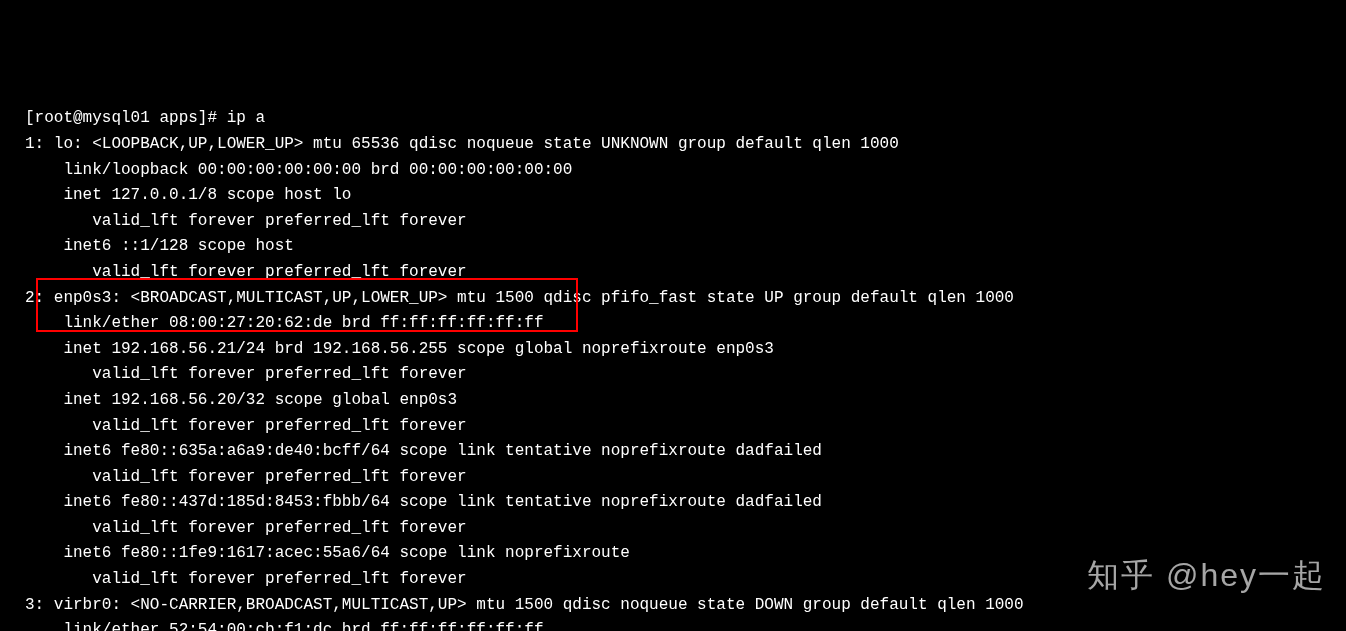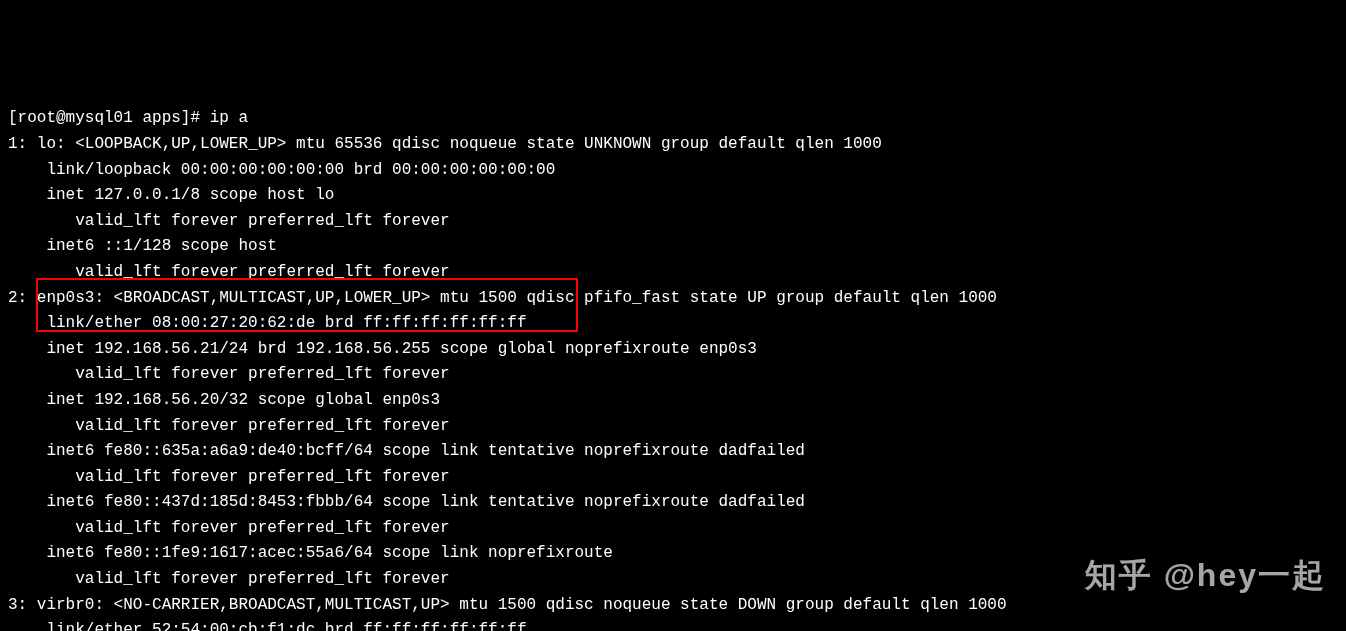--- a/index.html
+++ b/index.html
@@ -16,40 +16,40 @@
       padding: 4px 8px;
       white-space: pre;
       width: 1346px;
       height: 631px;
       overflow: hidden;
       position: relative;
     }
     .terminal-line {
       display: block;
       white-space: pre;
+      margin-left: 17px;
     }
     .highlight-box {
       border: 2px solid #ff0000;
       position: absolute;
       left: 36px;
       top: 278px;
       width: 542px;
       height: 54px;
       pointer-events: none;
     }
     .watermark {
       position: absolute;
       right: 20px;
       bottom: 30px;
       font-size: 32px;
       font-family: 'Microsoft YaHei', sans-serif;
       color: rgba(255, 255, 255, 0.65);
       pointer-events: none;
       letter-spacing: 2px;
-      font-weight: bold;
     }
   </style>
 </head>
 <body>
 
 
 
 <div id="terminal-container"><span class="terminal-line">[root@mysql01 apps]# ip a</span><span class="terminal-line">1: lo: &lt;LOOPBACK,UP,LOWER_UP&gt; mtu 65536 qdisc noqueue state UNKNOWN group default qlen 1000</span><span class="terminal-line">    link/loopback 00:00:00:00:00:00 brd 00:00:00:00:00:00</span><span class="terminal-line">    inet 127.0.0.1/8 scope host lo</span><span class="terminal-line">       valid_lft forever preferred_lft forever</span><span class="terminal-line">    inet6 ::1/128 scope host</span><span class="terminal-line">       valid_lft forever preferred_lft forever</span><span class="terminal-line">2: enp0s3: &lt;BROADCAST,MULTICAST,UP,LOWER_UP&gt; mtu 1500 qdisc pfifo_fast state UP group default qlen 1000</span><span class="terminal-line">    link/ether 08:00:27:20:62:de brd ff:ff:ff:ff:ff:ff</span><span class="terminal-line">    inet 192.168.56.21/24 brd 192.168.56.255 scope global noprefixroute enp0s3</span><span class="terminal-line">       valid_lft forever preferred_lft forever</span><span class="terminal-line">    inet 192.168.56.20/32 scope global enp0s3</span><span class="terminal-line">       valid_lft forever preferred_lft forever</span><span class="terminal-line">    inet6 fe80::635a:a6a9:de40:bcff/64 scope link tentative noprefixroute dadfailed</span><span class="terminal-line">       valid_lft forever preferred_lft forever</span><span class="terminal-line">    inet6 fe80::437d:185d:8453:fbbb/64 scope link tentative noprefixroute dadfailed</span><span class="terminal-line">       valid_lft forever preferred_lft forever</span><span class="terminal-line">    inet6 fe80::1fe9:1617:acec:55a6/64 scope link noprefixroute</span><span class="terminal-line">       valid_lft forever preferred_lft forever</span><span class="terminal-line">3: virbr0: &lt;NO-CARRIER,BROADCAST,MULTICAST,UP&gt; mtu 1500 qdisc noqueue state DOWN group default qlen 1000</span><span class="terminal-line">    link/ether 52:54:00:cb:f1:dc brd ff:ff:ff:ff:ff:ff</span></div>
 
 <div class="highlight-box"></div>

